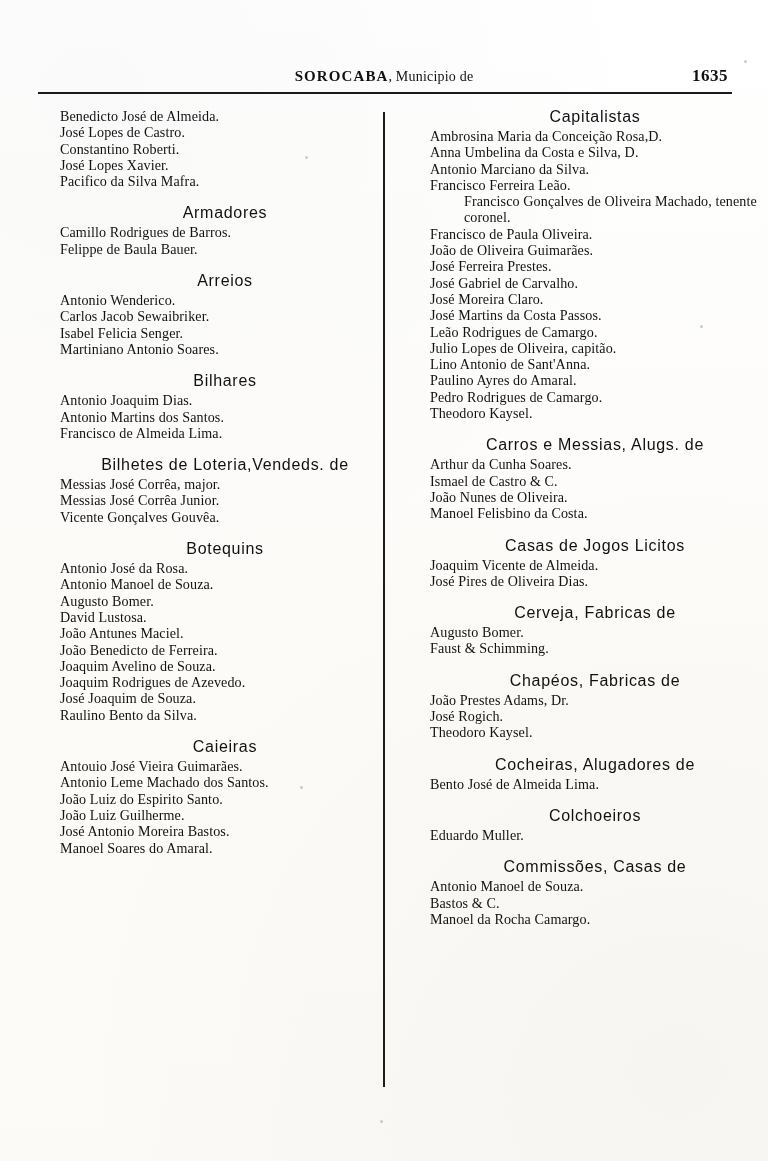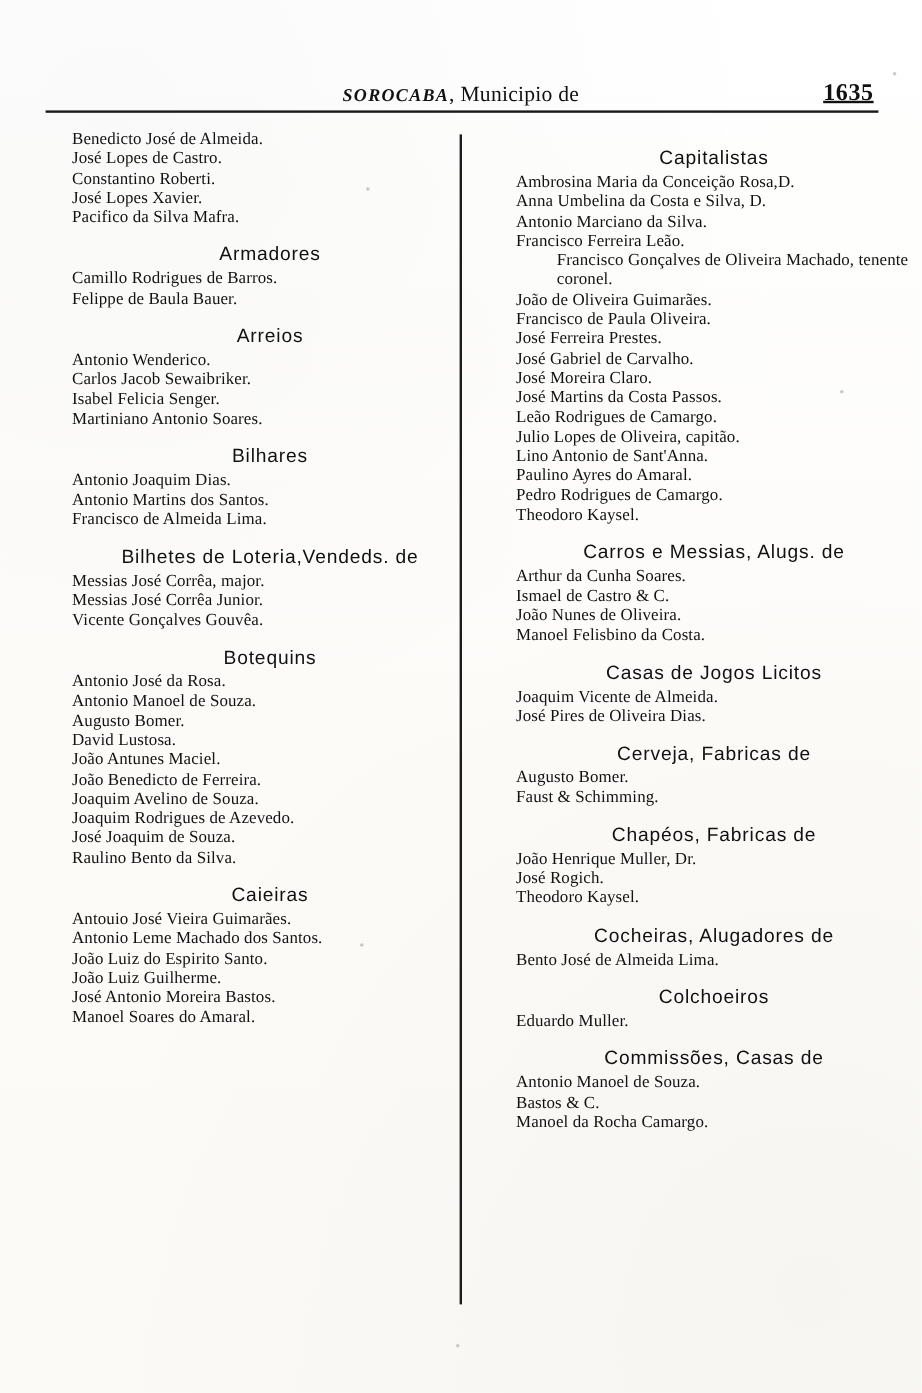--- a/index.html
+++ b/index.html
@@ -47,34 +47,32 @@
     right: 0;
     top: 0;
     text-align: center;
     font-size: 15px;
     letter-spacing: 0.2px;
   }
   .header-city {
     font-weight: bold;
     letter-spacing: 1.1px;
     font-size: 15px;
-    font-style: italic;
   }
   .header-sub {
-    font-size: 18px;
+    font-size: 14px;
     letter-spacing: 0.2px;
   }
   .header-page {
     position: absolute;
     right: 2px;
     top: -2px;
     font-weight: bold;
-    font-size: 20px;
+    font-size: 17px;
     letter-spacing: 0.5px;
-    text-decoration: underline;
   }
   .rule {
     position: absolute;
     left: 38px;
     top: 92px;
     width: 694px;
     height: 2px;
     background: #1a1a1a;
   }
 
@@ -108,21 +106,21 @@
 
   .section-title {
     text-align: center;
     font-size: 16px;
     letter-spacing: 0.7px;
     margin: 15px 0 2px 0;
     font-family: "Liberation Sans", sans-serif;
     font-weight: normal;
     color: #111;
   }
-  .section:first-child .section-title { margin-top: 16px; }
+  .section:first-child .section-title { margin-top: 0; }
 
   .entry {
     font-size: 14.1px;
     line-height: 16.3px;
     letter-spacing: 0.1px;
     white-space: nowrap;
     color: #121212;
   }
   .entry.indent2 {
     white-space: normal;
@@ -210,22 +208,22 @@
         </div>
       </div>
     <div class="col col-right" id="col-right">
         <div class="section">
           <div class="section-title">Capitalistas</div>
           <div class="entry">Ambrosina Maria da Conceição Rosa,D.</div>
           <div class="entry">Anna Umbelina da Costa e Silva,  D.</div>
           <div class="entry">Antonio Marciano da Silva.</div>
           <div class="entry">Francisco Ferreira Leão.</div>
           <div class="entry indent2">Francisco  Gonçalves  de  Oliveira  Machado, tenente coronel.</div>
+          <div class="entry">Francisco de Paula Oliveira.</div>
           <div class="entry">João de Oliveira Guimarães.</div>
-          <div class="entry">Francisco de Paula Oliveira.</div>
           <div class="entry">José Ferreira Prestes.</div>
           <div class="entry">José Gabriel de Carvalho.</div>
           <div class="entry">José Moreira Claro.</div>
           <div class="entry">José Martins da Costa Passos.</div>
           <div class="entry">Leão Rodrigues de Camargo.</div>
           <div class="entry">Julio Lopes de Oliveira,  capitão.</div>
           <div class="entry">Lino Antonio de Sant'Anna.</div>
           <div class="entry">Paulino Ayres do Amaral.</div>
           <div class="entry">Pedro Rodrigues de Camargo.</div>
           <div class="entry">Theodoro Kaysel.</div>
@@ -242,21 +240,21 @@
           <div class="entry">Joaquim Vicente de Almeida.</div>
           <div class="entry">José  Pires de Oliveira  Dias.</div>
         </div>
         <div class="section">
           <div class="section-title">Cerveja,  Fabricas de</div>
           <div class="entry">Augusto Bomer.</div>
           <div class="entry">Faust &amp; Schimming.</div>
         </div>
         <div class="section">
           <div class="section-title">Chapéos,  Fabricas de</div>
-          <div class="entry">João Henrique Muller,  Dr.</div>
+          <div class="entry">João Prestes Adams,  Dr.</div>
           <div class="entry">José Rogich.</div>
           <div class="entry">Theodoro  Kaysel.</div>
         </div>
         <div class="section">
           <div class="section-title">Cocheiras,  Alugadores de</div>
           <div class="entry">Bento José de Almeida Lima.</div>
         </div>
         <div class="section">
           <div class="section-title">Colchoeiros</div>
           <div class="entry">Eduardo Muller.</div>

